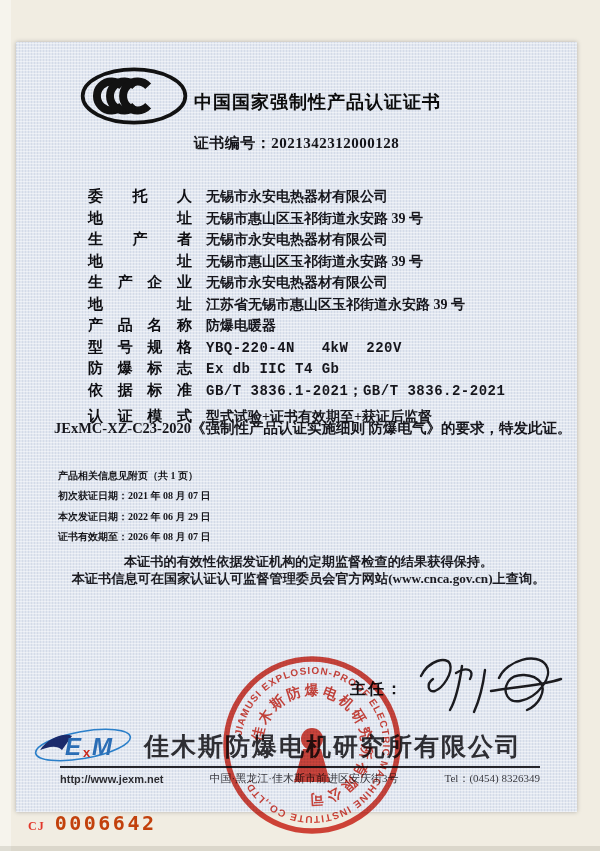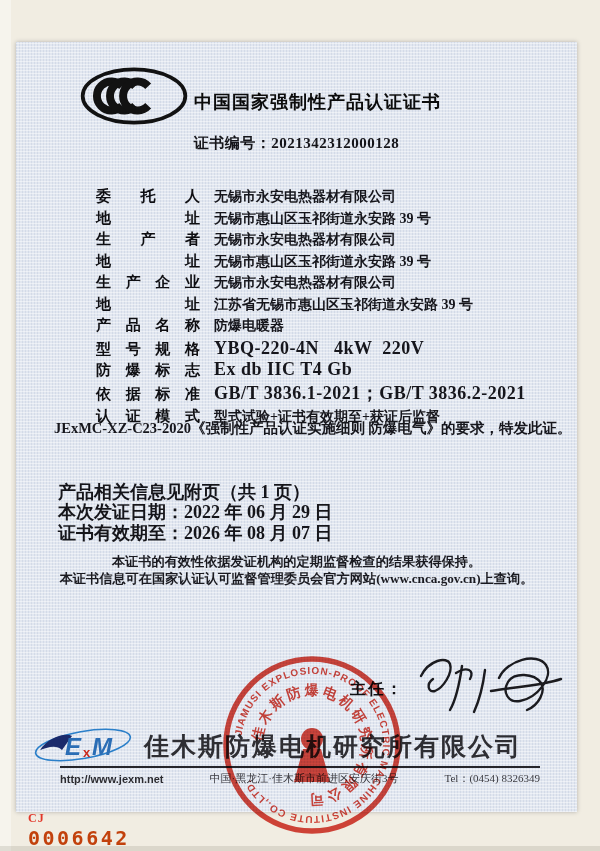--- a/index.html
+++ b/index.html
@@ -27,41 +27,41 @@
     position:absolute;left:178px;top:48px;width:356px;
     font-family:"Liberation Sans","DejaVu Sans",sans-serif;
     font-weight:bold;font-size:18px;letter-spacing:1px;color:#0c0c0c;white-space:nowrap;
   }
   .certno{
     position:absolute;left:0;top:92px;width:100%;text-align:center;
     font-size:15px;font-weight:bold;color:#15151a;letter-spacing:.5px;
   }
 
   .fields{position:absolute;left:72px;top:145px;width:470px;}
-  .frow{display:flex;align-items:baseline;height:21.5px;margin-left:8px;}
+  .frow{display:flex;align-items:baseline;height:21.5px;}
   .frow.gap-before{margin-top:5px;font-family:Liberation Serif, serif;}
   .flabel{
     display:inline-block;width:104px;margin-right:14px;flex:none;
     font-size:15px;font-weight:bold;color:#0e0e12;
     text-align:justify;text-align-last:justify;
   }
   .fvalue{font-size:14px;font-weight:bold;color:#16161c;white-space:pre;}
-  .fvalue.latin{font-family:Liberation Serif, serif;font-size:18px;letter-spacing:.5px;}
+  .fvalue.latin{font-family:Liberation Mono, monospace;font-size:14px;letter-spacing:.5px;}
 
   .statement{
     position:absolute;left:38px;top:377px;width:494px;
     font-size:14.5px;font-weight:bold;line-height:18.5px;color:#16161c;
   }
   .statement .l1{text-indent:2em;white-space:nowrap;}
   .statement .l2{white-space:nowrap;}
 
-  .infoblock{position:absolute;left:42px;top:440px;width:500px;
-    font-size:18px;font-weight:bold;line-height:20.3px;color:#15151a;}
-
-  .notes{position:absolute;left:0;top:511px;width:100%;text-align:center;
+  .infoblock{position:absolute;left:42px;top:424px;width:500px;
+    font-size:10px;font-weight:bold;line-height:20.3px;color:#15151a;}
+
+  .notes{position:absolute;left:12px;top:511px;width:100%;text-align:center;
     font-size:13.2px;font-weight:bold;line-height:17px;color:#1a1a20;}
 
   .director{position:absolute;left:334px;top:637px;font-size:16px;font-weight:bold;letter-spacing:2px;color:#101014;}
   .signature{position:absolute;left:399px;top:604px;width:152px;height:82px;z-index:4;}
 
   .jem-logo{position:absolute;left:16px;top:686px;width:102px;height:36px;}
   .issuer-name{
     position:absolute;left:128px;top:688px;
     font-family:"Liberation Sans","DejaVu Sans",sans-serif;
     font-size:25px;font-weight:600;letter-spacing:2px;color:#2e2e33;white-space:nowrap;
@@ -70,21 +70,21 @@
   .footerrow{
     position:absolute;left:44px;top:729px;width:480px;
     display:flex;justify-content:space-between;align-items:center;
     font-size:11px;color:#3a3a40;
   }
   .footerrow .site{font-family:"Liberation Sans","DejaVu Sans",sans-serif;font-weight:bold;color:#2b2b30;}
 
   .seal{position:absolute;left:206px;top:613px;width:180px;height:180px;z-index:5;
     mix-blend-mode:multiply;opacity:.85;}
 
-  .serial{position:absolute;left:28px;top:811px;display:flex;align-items:baseline;z-index:2;flex-direction:column;}
+  .serial{position:absolute;left:28px;top:811px;display:flex;align-items:baseline;z-index:2;}
   .serial .pfx{font-size:12px;font-weight:bold;margin-right:10px;letter-spacing:1px;}
   .serial .num{
     font-family:"DejaVu Sans Mono","Liberation Mono",monospace;
     font-size:20px;font-weight:bold;letter-spacing:2.5px;
   }
 </style>
 </head>
 <body>
 
 <div class="scan-edge-left"></div>
@@ -147,20 +147,21 @@
         <span class="fvalue">型式试验+证书有效期至+获证后监督</span>
       </div>
   </div>
 
   <div class="statement">
     <div class="l2">JExMC-XZ-C23-2020《强制性产品认证实施细则 防爆电气》的要求，特发此证。</div>
   </div>
 
   <div class="infoblock">
     <div>产品相关信息见附页（共 1 页）</div>
+    <div>初次获证日期：2021 年 08 月 07 日</div>
     <div>本次发证日期：2022 年 06 月 29 日</div>
     <div>证书有效期至：2026 年 08 月 07 日</div>
   </div>
 
   <div class="notes">
     <div>本证书的有效性依据发证机构的定期监督检查的结果获得保持。</div>
     <div>本证书信息可在国家认证认可监督管理委员会官方网站(www.cnca.gov.cn)上查询。</div>
   </div>
 
   <div class="director">主任：</div>

